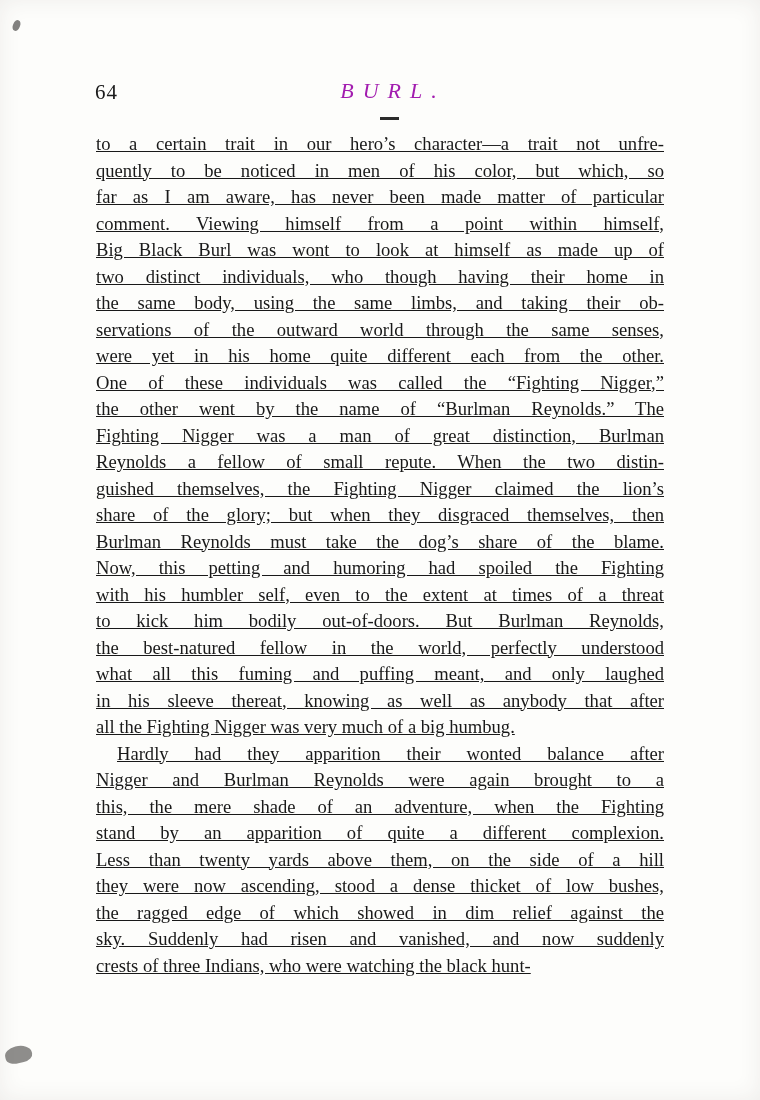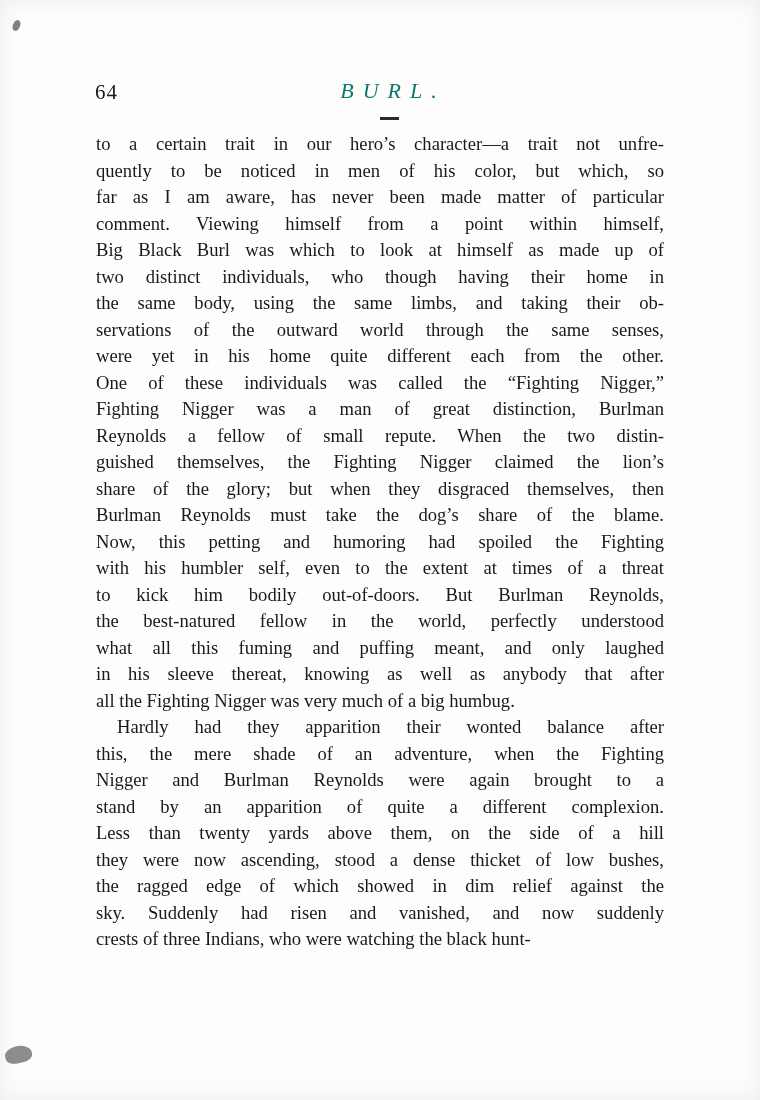--- a/index.html
+++ b/index.html
@@ -35,21 +35,21 @@
     letter-spacing: 1px;
   }
   .runhead {
     position: absolute;
     left: 50%;
     transform: translateX(-50%);
     top: 0;
     font-style: italic;
     font-size: 22px;
     letter-spacing: 9px;
-    color: #0f766e;
+    color: #a21caf;
   }
   .head-rule {
     position: absolute;
     left: 50%;
     top: 39px;
     width: 19px;
     height: 2.5px;
     background: #2b2b2b;
     transform: translateX(-13px);
   }
@@ -60,20 +60,21 @@
     left: 96px;
     width: 568px;
     color: #191919;
     font-size: 18.6px;
   }
   .paragraph { margin: 0; }
   .line {
     line-height: 26.5px;
     text-align: justify;
     text-align-last: justify;
+    text-decoration: underline;
   }
   .paragraph .line:last-child {
     text-align-last: left;
   }
   .paragraph.indent-first .line:first-child {
     text-indent: 21px;
   }
   
   .artifact-top {
     position: absolute;
@@ -109,43 +110,44 @@
     <span class="runhead">BURL.</span>
     <span class="head-rule"></span>
   </header>
 
   <main class="text-block">
     <div class="paragraph">
         <div class="line">to a certain trait in our hero’s character—a trait not unfre-</div>
         <div class="line">quently to be noticed in men of his color, but which, so</div>
         <div class="line">far as I am aware, has never been made matter of particular</div>
         <div class="line">comment. Viewing himself from a point within himself,</div>
-        <div class="line">Big Black Burl was which to look at himself as made up of</div>
+        <div class="line">Big Black Burl was wont to look at himself as made up of</div>
         <div class="line">two distinct individuals, who though having their home in</div>
         <div class="line">the same body, using the same limbs, and taking their ob-</div>
         <div class="line">servations of the outward world through the same senses,</div>
         <div class="line">were yet in his home quite different each from the other.</div>
         <div class="line">One of these individuals was called the “Fighting Nigger,”</div>
+        <div class="line">the other went by the name of “Burlman Reynolds.” The</div>
         <div class="line">Fighting Nigger was a man of great distinction, Burlman</div>
         <div class="line">Reynolds a fellow of small repute. When the two distin-</div>
         <div class="line">guished themselves, the Fighting Nigger claimed the lion’s</div>
         <div class="line">share of the glory; but when they disgraced themselves, then</div>
         <div class="line">Burlman Reynolds must take the dog’s share of the blame.</div>
         <div class="line">Now, this petting and humoring had spoiled the Fighting</div>
         <div class="line">with his humbler self, even to the extent at times of a threat</div>
         <div class="line">to kick him bodily out-of-doors. But Burlman Reynolds,</div>
         <div class="line">the best-natured fellow in the world, perfectly understood</div>
         <div class="line">what all this fuming and puffing meant, and only laughed</div>
         <div class="line">in his sleeve thereat, knowing as well as anybody that after</div>
         <div class="line">all the Fighting Nigger was very much of a big humbug.</div>
       </div>
     <div class="paragraph indent-first">
         <div class="line">Hardly had they apparition their wonted balance after</div>
+        <div class="line">Nigger and Burlman Reynolds were again brought to a</div>
         <div class="line">this, the mere shade of an adventure, when the Fighting</div>
-        <div class="line">Nigger and Burlman Reynolds were again brought to a</div>
         <div class="line">stand by an apparition of quite a different complexion.</div>
         <div class="line">Less than twenty yards above them, on the side of a hill</div>
         <div class="line">they were now ascending, stood a dense thicket of low bushes,</div>
         <div class="line">the ragged edge of which showed in dim relief against the</div>
         <div class="line">sky. Suddenly had risen and vanished, and now suddenly</div>
         <div class="line">crests of three Indians, who were watching the black hunt-</div>
       </div>
   </main>
 
 </div>

